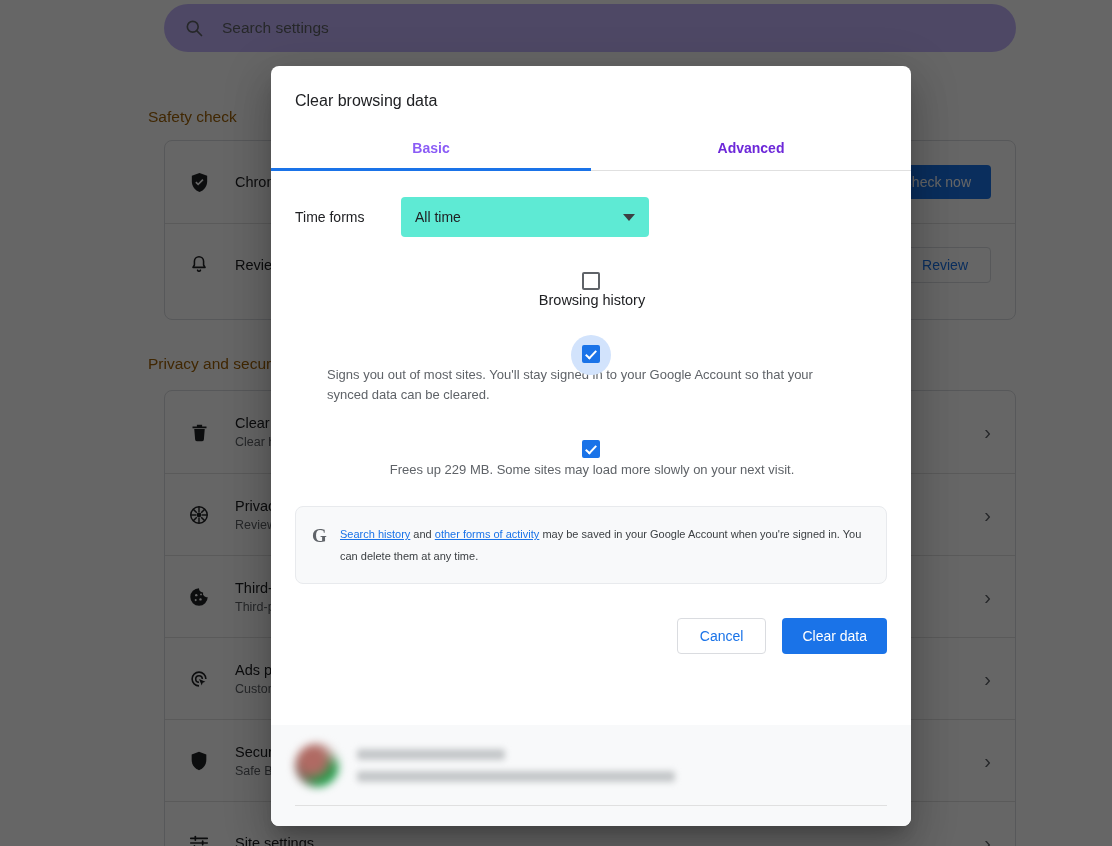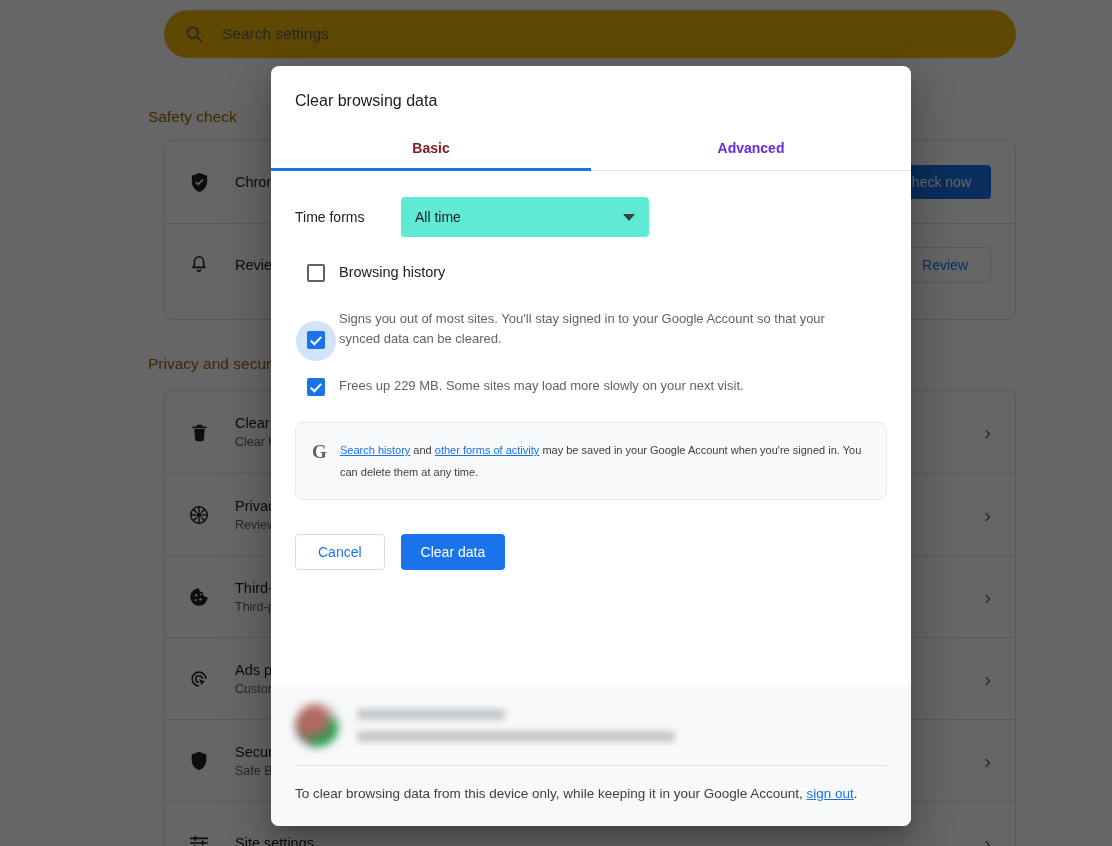--- a/index.html
+++ b/index.html
@@ -18,25 +18,25 @@
   
   #bg-page {
     position: absolute;
     inset: 0;
     background: #ffffff;
   }
 
   .search-bar {
     position: absolute;
     left: 164px;
-    top: 10px;
+    top: 4px;
     width: 852px;
     height: 48px;
     border-radius: 24px;
-    background: #eab308;
+    background: #c4b5fd;
     display: flex;
     align-items: center;
     padding: 0 0 0 20px;
     box-sizing: border-box;
   }
   .search-bar .mag {
     width: 20px; height: 20px;
     margin-right: 18px;
     flex: none;
     color: #5f6368;
@@ -158,21 +158,21 @@
   .tab {
     flex: 1 1 50%;
     text-align: center;
     font-size: 14px;
     font-weight: bold;
     color: #6d28d9;
     padding: 12px 0 14px 0;
     cursor: pointer;
     position: relative;
   }
-  .tab.active { color: #7f1d1d; text-align: center; }
+  .tab.active { color: #8b5cf6; text-align: center; }
   .tab.active::after {
     content: "";
     position: absolute;
     left: 0; right: 0; bottom: -1px;
     height: 3px;
     background: #1a73e8;
   }
 
   #dlg-body {
     flex: 1 1 auto;
@@ -207,23 +207,24 @@
   }
   .caret {
     width: 0; height: 0;
     border-left: 6px solid transparent;
     border-right: 6px solid transparent;
     border-top: 7px solid #3c4043;
   }
 
   .cb-row {
     display: flex;
-    align-items: flex-end;
-    margin-top: 25px;
-    position: relative;
+    align-items: center;
+    margin-top: 33px;
+    position: relative;
+    flex-direction: column;
   }
   .cb-wrap {
     width: 42px;
     flex: none;
     display: flex;
     align-items: flex-start;
     justify-content: center;
     padding-top: 2px;
     position: relative;
   }
@@ -296,20 +297,21 @@
     color: #3c4043;
     line-height: 22px;
   }
   .g-text a {
     color: #1a73e8;
     text-decoration: underline;
   }
 
   #dlg-actions {
     display: flex;
+    justify-content: flex-end;
     gap: 16px;
     margin-top: 34px;
     padding-bottom: 4px;
   }
 
   #dlg-footer {
     background: #f8f9fa;
     padding: 18px 24px 20px 24px;
     flex: none;
   }
@@ -558,16 +560,15 @@
   </div>
 
   <div id="dlg-footer">
     <div id="acct-row">
       <div id="avatar"></div>
       <div>
         <div class="blur-line" id="bl1"></div>
         <div class="blur-line" id="bl2"></div>
       </div>
     </div>
-    <div id="footer-text"><span>To clear browsing data from this device only, while keeping it in your Google Account, </span><a href="#">sign out</a><span>.</span></div>
   </div>
 
 </div>
 
 </body></html>

